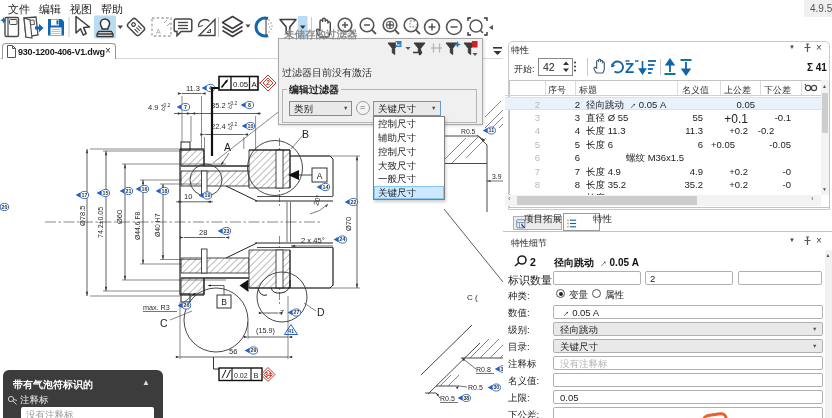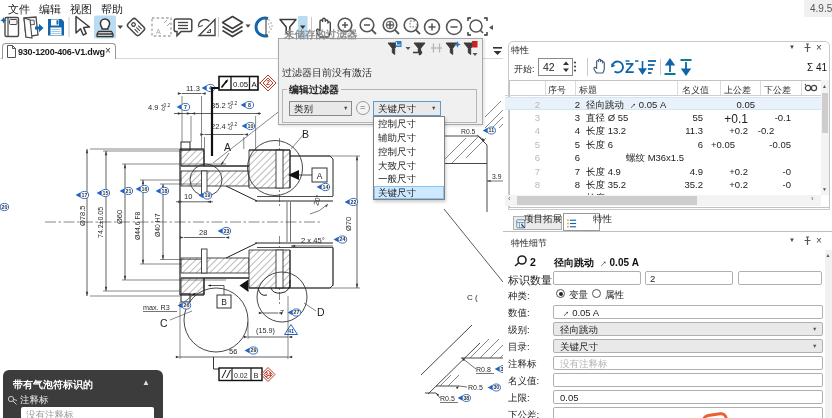--- a/index.html
+++ b/index.html
@@ -555,21 +555,21 @@
         <line x1="56" y1="8" x2="62.5" y2="8"></line>
         <line x1="56" y1="12" x2="61" y2="12"></line>
         <line x1="56" y1="16" x2="59.5" y2="16"></line>
       </g>
 <line x1="68.5" y1="2" x2="68.5" y2="18" stroke="#c9c9c9" stroke-width="1"></line>
 <path d="M78 15 V5.5 M78 2.5 l-3.5 5 h7 Z" stroke="#1064a8" stroke-width="1.8" fill="#1064a8"></path>
 <line x1="72.5" y1="17" x2="83.5" y2="17" stroke="#0b7a8a" stroke-width="2"></line>
 <path d="M94 5 v9.5 M94 17.5 l-3.5-5 h7 Z" stroke="#1064a8" stroke-width="1.8" fill="#1064a8"></path>
 <line x1="88.5" y1="3" x2="99.5" y2="3" stroke="#0b7a8a" stroke-width="2"></line>
     </svg>
-  <div class="t" style="left:807px;top:62px;font-size:10px;font-weight:normal;color:#111;">Σ 41</div>
+  <div class="t" style="left:807px;top:62px;font-size:10px;font-weight:bold;color:#111;">Σ 41</div>
 
   <div class="abs" style="left:509px;top:80px;width:321px;height:128px;border:1px solid #c3c3c3;background:#fff;"></div>
   <div class="abs" style="left:505px;top:80px;width:325px;height:128px;overflow:hidden;">
     <div class="abs" style="left:0;top:0;width:323px;height:16px;border-bottom:1px solid #d0d0d0;"></div>
     <div class="t" style="left:43px;top:4px;font-size:9px;color:#333;">序号</div>
     <div class="t" style="left:74px;top:4px;font-size:9px;color:#333;">标题</div>
     <div class="t" style="left:177px;top:4px;font-size:9px;color:#333;">名义值</div>
     <div class="t" style="left:219px;top:4px;font-size:9px;color:#333;">上公差</div>
     <div class="t" style="left:259px;top:4px;font-size:9px;color:#333;">下公差</div>
     <div class="abs" style="left:40px;top:1px;width:1px;height:14px;background:#dcdcdc;"></div>
@@ -592,21 +592,21 @@
     <div class="t" style="left:81px;top:18.5px;font-size:9.5px;color:#222;">径向跳动 <span style="display:inline-block;transform:rotate(-45deg);">→</span> 0.05 A</div>
     <div class="t" style="left:200px;top:18.5px;width:50px;text-align:right;font-size:9.5px;color:#222;">0.05</div>
     <div class="t" style="left:8px;top:31.9px;width:27px;text-align:right;font-size:9.5px;color:#b9b9b9;">3</div>
     <div class="t" style="left:45px;top:31.9px;width:30px;text-align:right;font-size:9.5px;color:#222;">3</div>
     <div class="t" style="left:81px;top:31.9px;font-size:9.5px;color:#222;">直径 Ø 55</div>
     <div class="t" style="left:148px;top:31.9px;width:50px;text-align:right;font-size:9.5px;color:#222;">55</div>
     <div class="t" style="left:193px;top:31.9px;width:50px;text-align:right;font-size:12px;color:#222;">+0.1</div>
     <div class="t" style="left:236px;top:31.9px;width:50px;text-align:right;font-size:9.5px;color:#222;">-0.1</div>
     <div class="t" style="left:8px;top:45.3px;width:27px;text-align:right;font-size:9.5px;color:#b9b9b9;">4</div>
     <div class="t" style="left:45px;top:45.3px;width:30px;text-align:right;font-size:9.5px;color:#222;">4</div>
-    <div class="t" style="left:81px;top:45.3px;font-size:9.5px;color:#222;">长度 13.2</div>
+    <div class="t" style="left:81px;top:45.3px;font-size:9.5px;color:#222;">长度 11.3</div>
     <div class="t" style="left:148px;top:45.3px;width:50px;text-align:right;font-size:9.5px;color:#222;">11.3</div>
     <div class="t" style="left:193px;top:45.3px;width:50px;text-align:right;font-size:9.5px;color:#222;">+0.2</div>
     <div class="t" style="left:236px;top:45.3px;width:50px;text-align:center;font-size:9.5px;color:#222;">-0.2</div>
     <div class="t" style="left:8px;top:58.699999999999996px;width:27px;text-align:right;font-size:9.5px;color:#b9b9b9;">5</div>
     <div class="t" style="left:45px;top:58.699999999999996px;width:30px;text-align:right;font-size:9.5px;color:#222;">5</div>
     <div class="t" style="left:81px;top:58.699999999999996px;font-size:9.5px;color:#222;">长度 6</div>
     <div class="t" style="left:148px;top:58.699999999999996px;width:50px;text-align:right;font-size:9.5px;color:#222;">6</div>
     <div class="t" style="left:193px;top:58.699999999999996px;width:50px;text-align:center;font-size:9.5px;color:#222;">+0.05</div>
     <div class="t" style="left:236px;top:58.699999999999996px;width:50px;text-align:right;font-size:9.5px;color:#222;">-0.05</div>
     <div class="t" style="left:8px;top:72.1px;width:27px;text-align:right;font-size:9.5px;color:#b9b9b9;">6</div>

